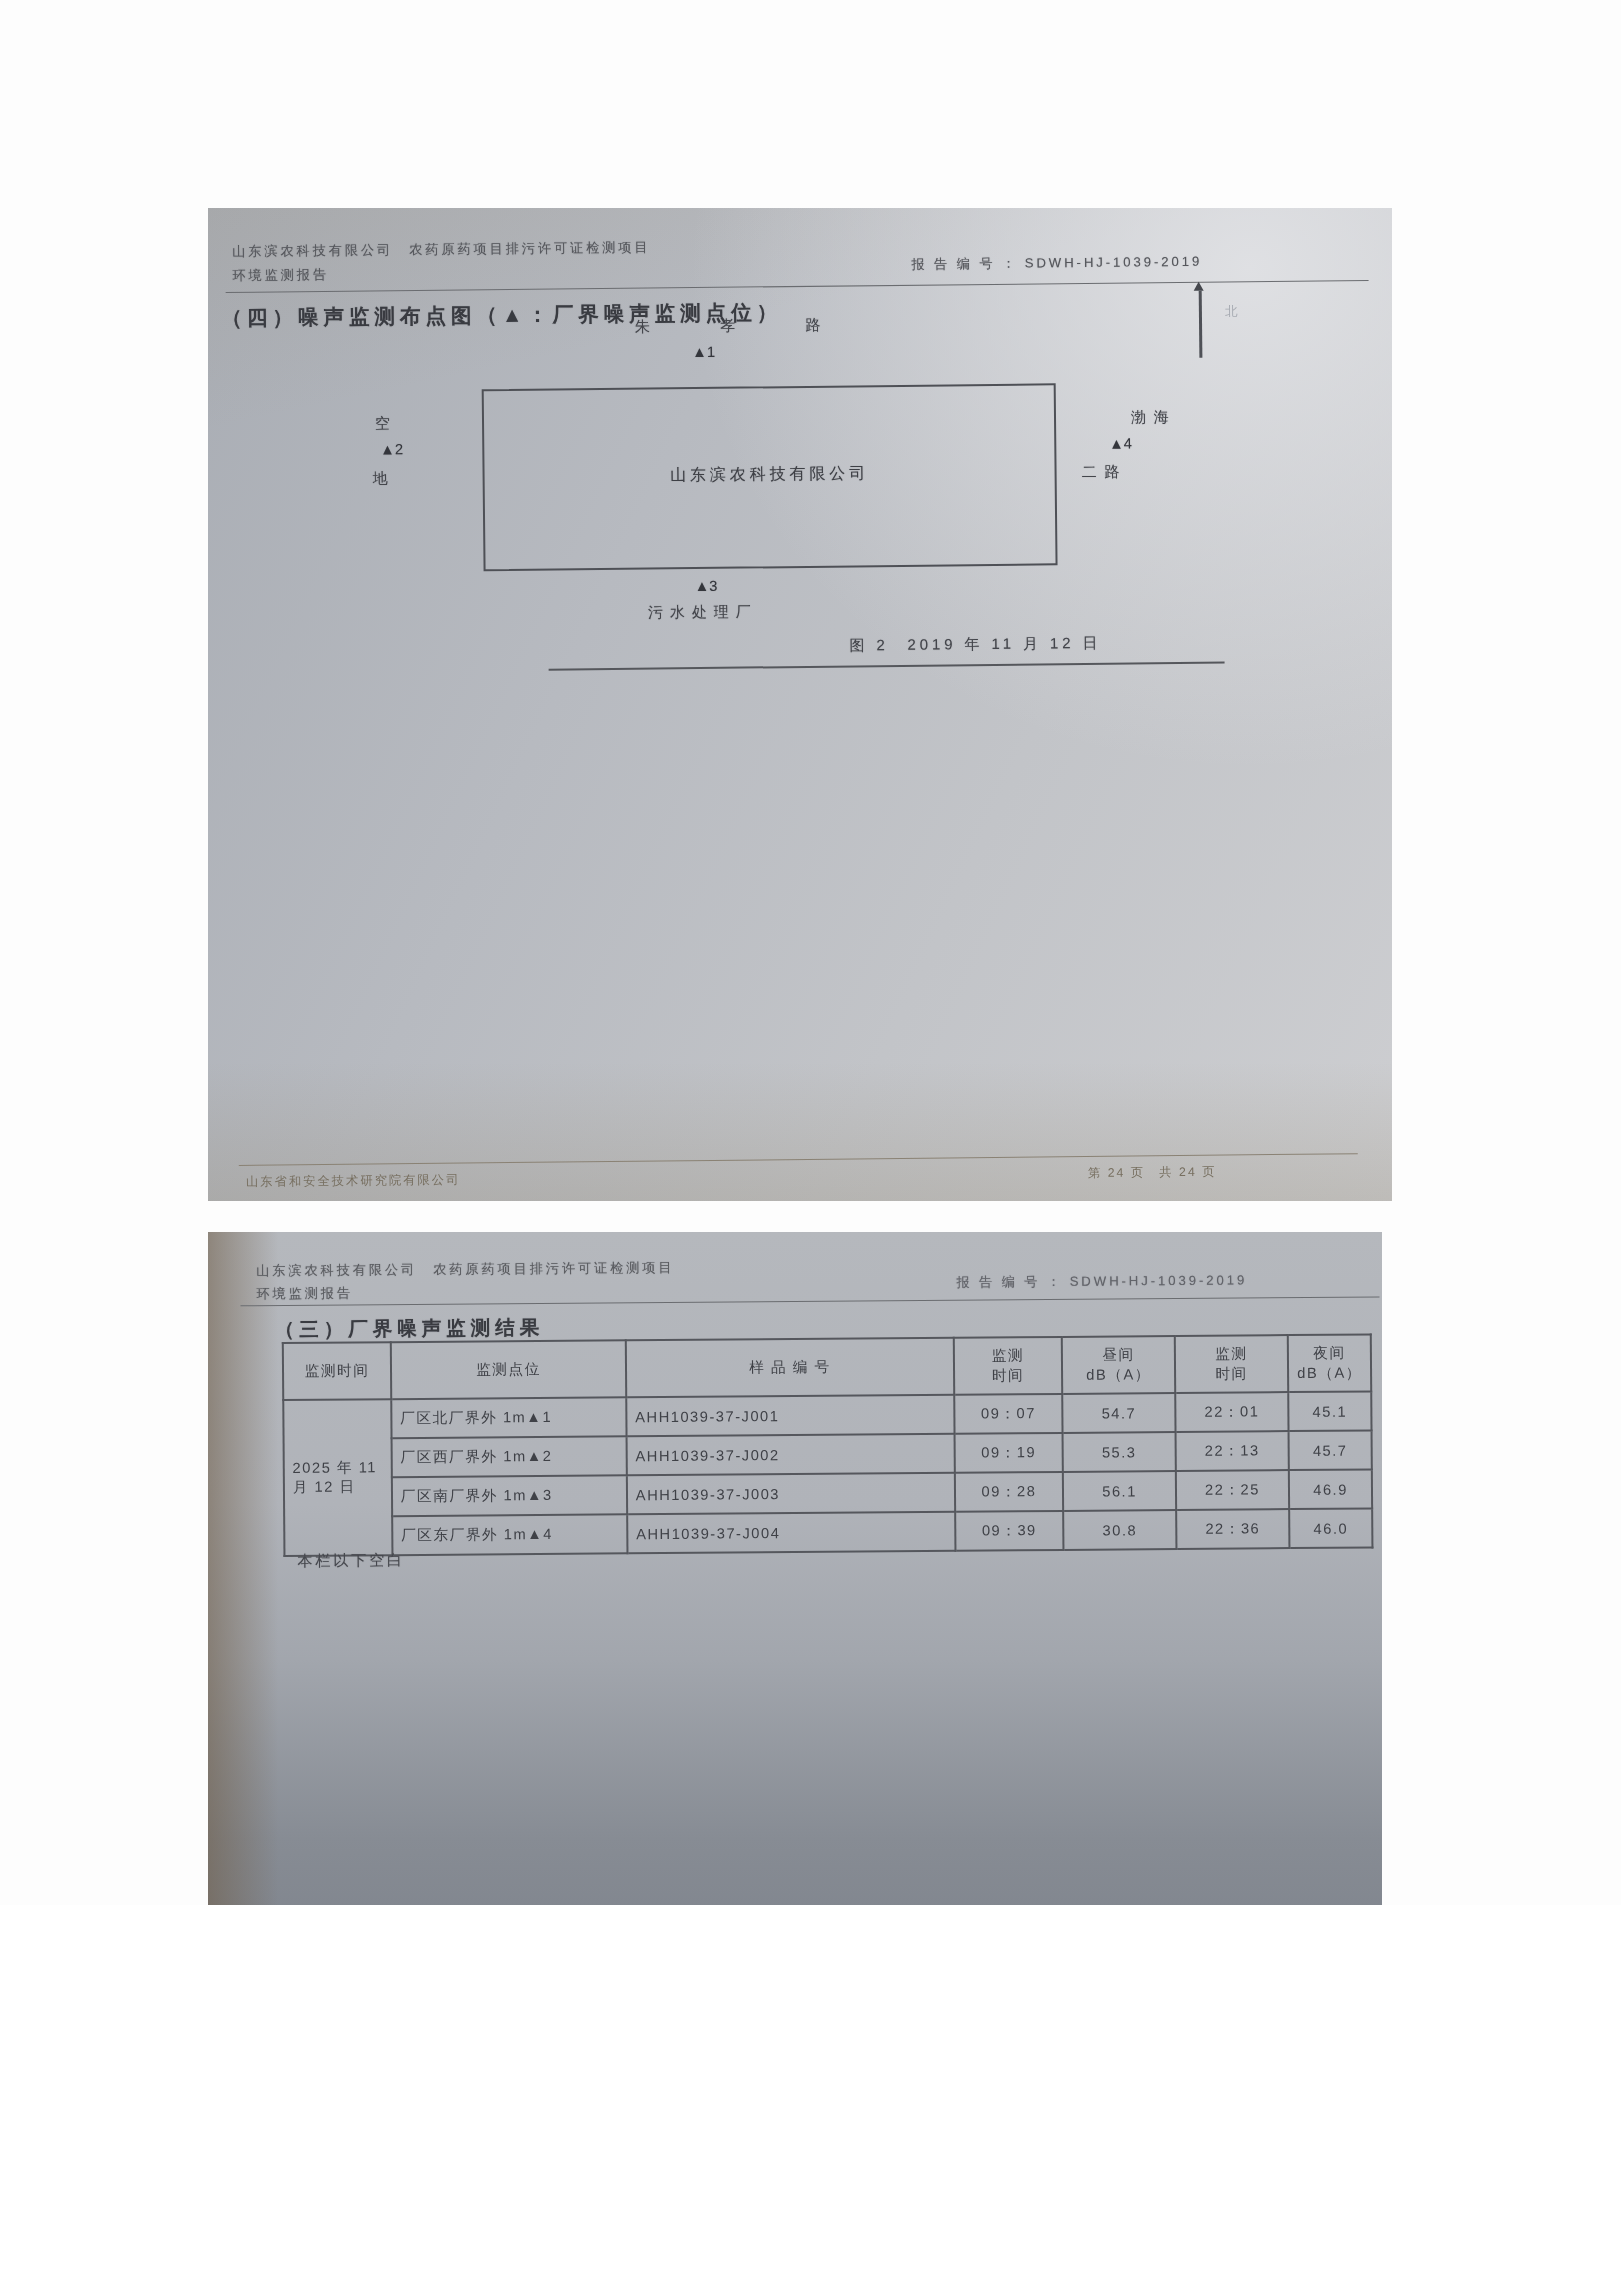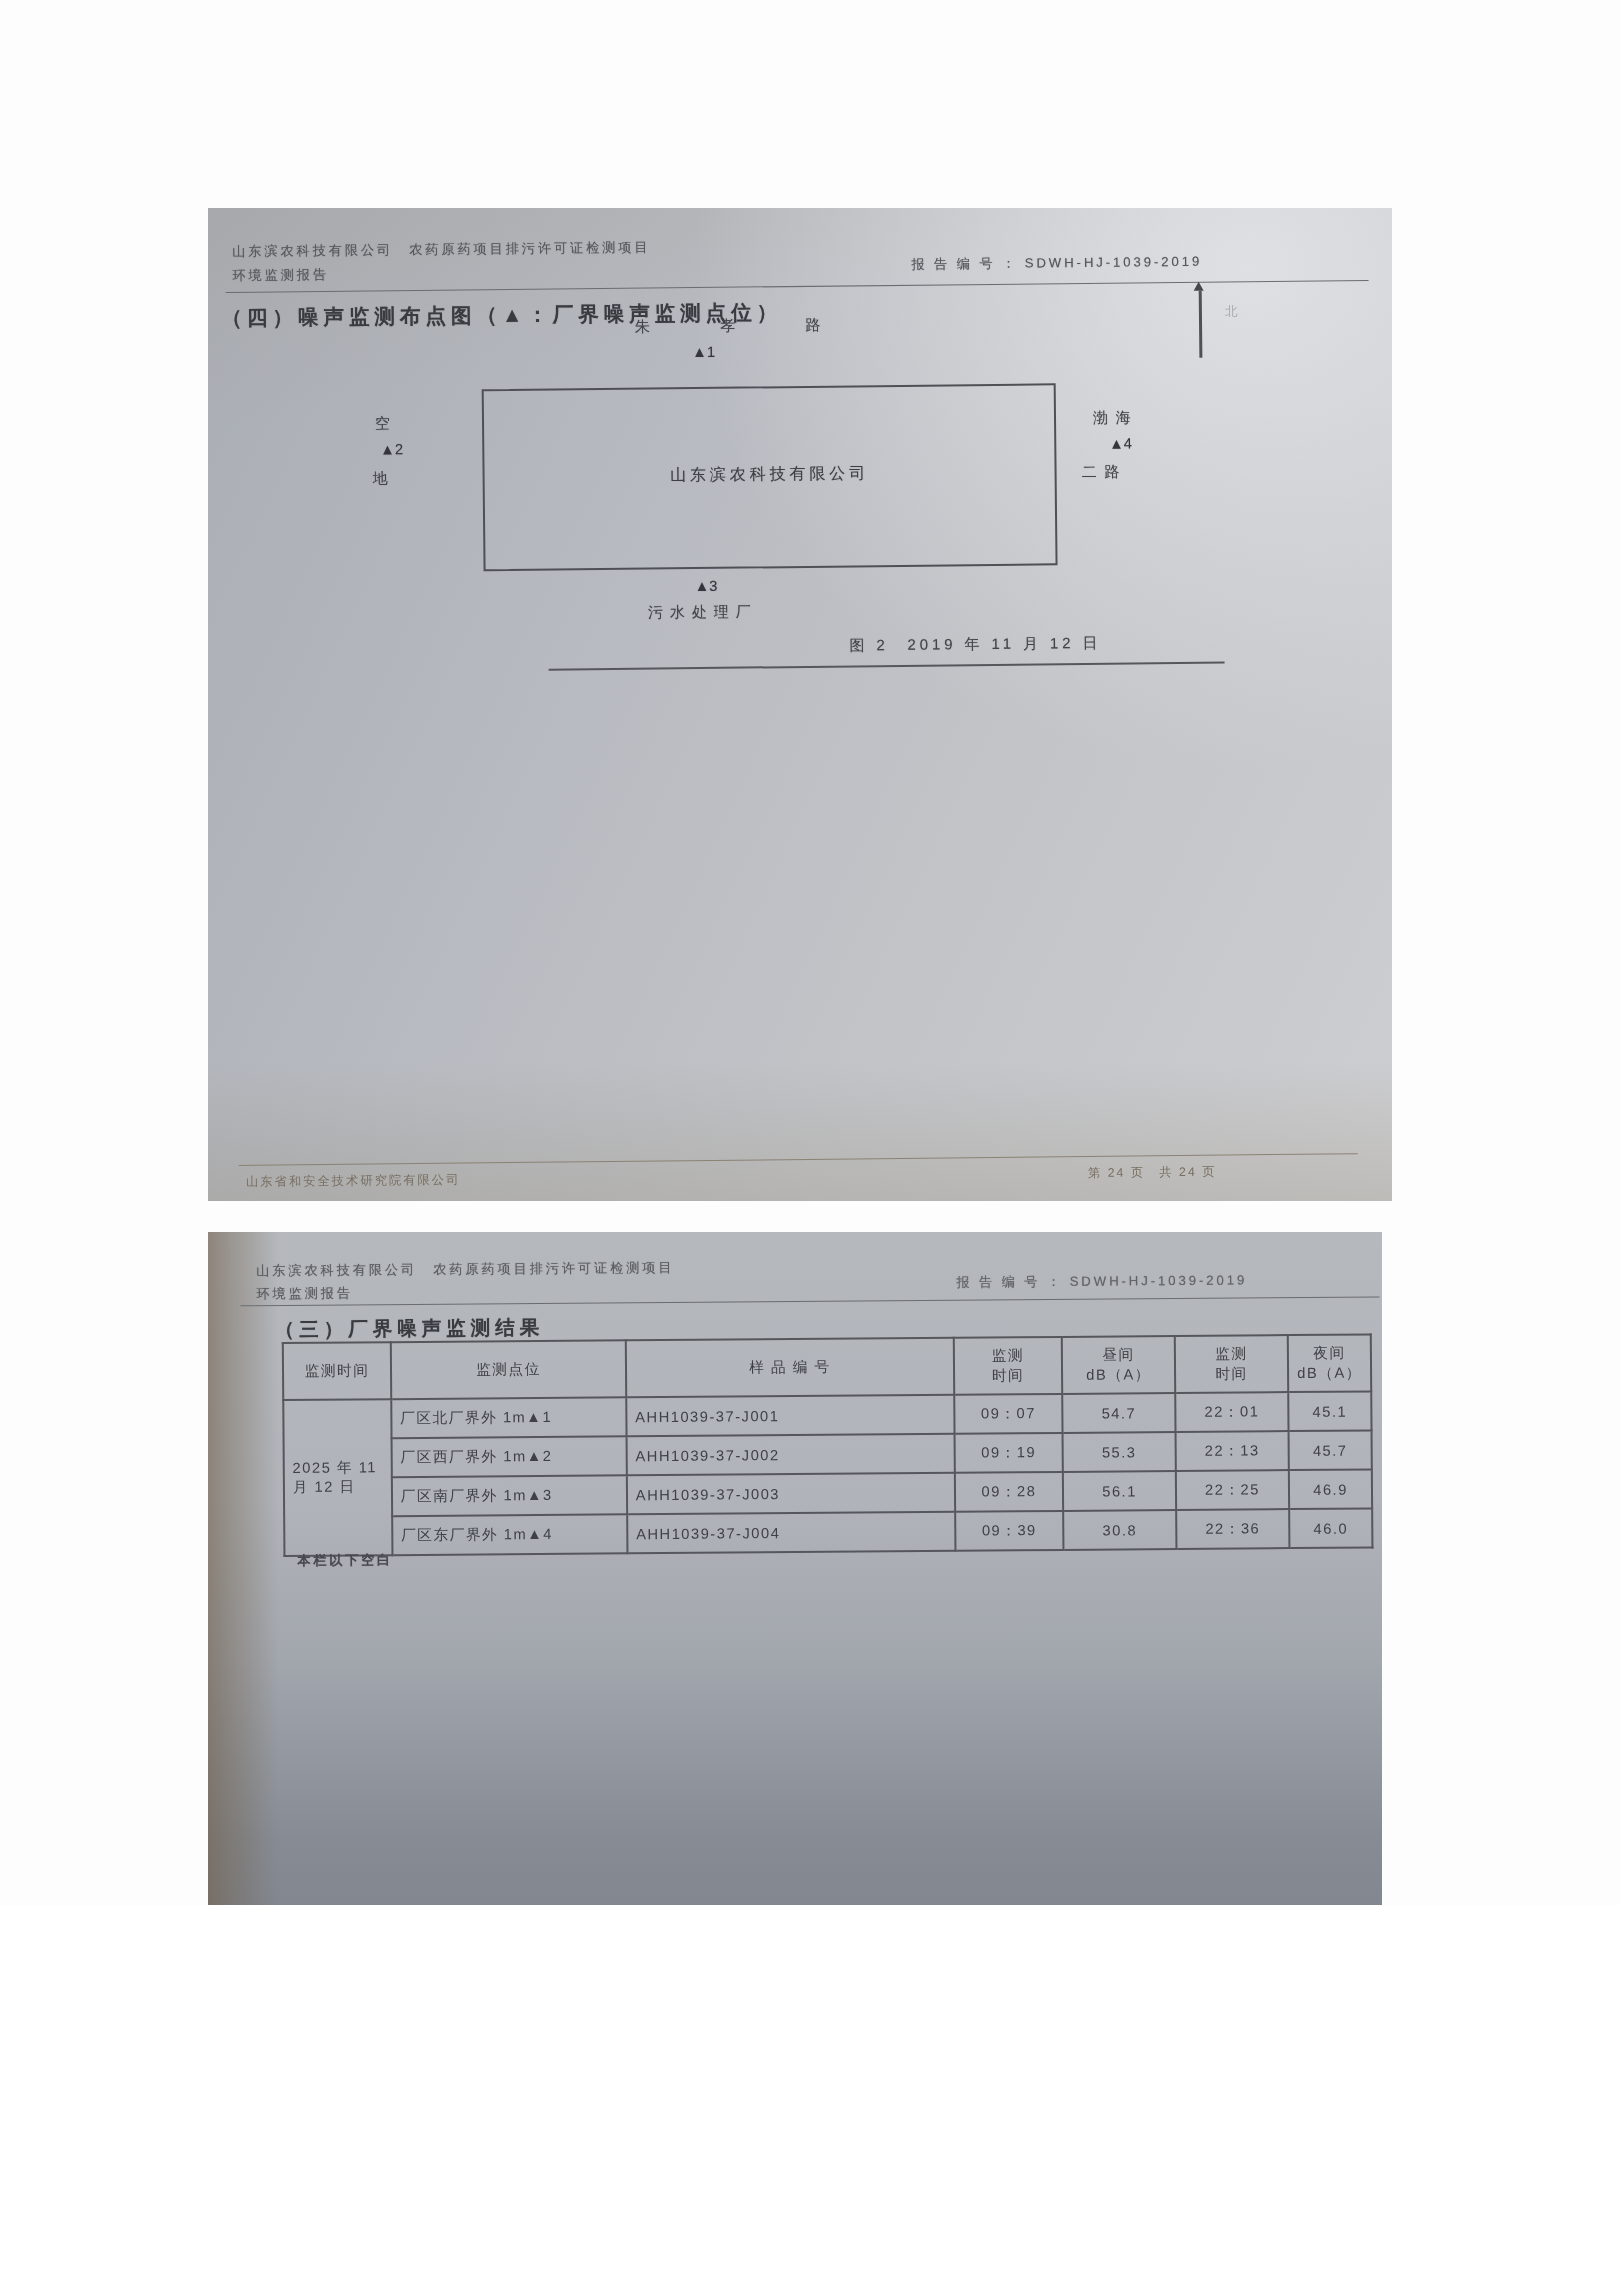--- a/index.html
+++ b/index.html
@@ -46,21 +46,21 @@
     overflow:hidden;
   }
   .p2-content{position:absolute;inset:0;transform:rotate(-0.45deg);transform-origin:50% 50%;}
 
   .noise-table{position:absolute;left:76px;top:106px;border-collapse:collapse;table-layout:fixed;color:#3f4147;}
   .noise-table th,.noise-table td{border:2px solid #55575d;font-weight:normal;font-size:14.7px;letter-spacing:1.5px;text-align:center;padding:2px 3.9px;white-space:nowrap;overflow:hidden;}
   .noise-table th{height:51px;line-height:1.35;}
   .noise-table td{height:33px;}
   .noise-table .cell-left{text-align:left;padding-left:7.8px;}
   .th-line{display:block;}
-  .note-text{position:absolute;font-size:13px;letter-spacing:2.9px;color:#46484e;white-space:nowrap;font-weight:bold;}
+  .note-text{position:absolute;font-size:15px;letter-spacing:2.9px;color:#46484e;white-space:nowrap;}
 </style>
 </head>
 <body>
 
 <div class="canvas">
 
   <div class="photo1">
     <div class="p1-content">
 
       <div class="hdr-small scan" style="left:29px;top:29px;">山东滨农科技有限公司　农药原药项目排污许可证检测项目</div>
@@ -81,21 +81,21 @@
       <div class="marker scan" style="left:488px;top:135px;">▲1</div>
 
       <div class="factory-box" style="left:277px;top:178px;width:570px;height:178px;">
         <div class="factory-name scan" style="top:76px;">山东滨农科技有限公司</div>
       </div>
 
       <div class="diag-text scan" style="left:170px;top:202px;">空</div>
       <div class="marker scan" style="left:175px;top:229px;">▲2</div>
       <div class="diag-text scan" style="left:167px;top:257px;">地</div>
 
-      <div class="diag-text scan" style="left:888px;top:204px;letter-spacing:7.8px;text-align:center;">渤海</div>
+      <div class="diag-text scan" style="left:926px;top:204px;letter-spacing:7.8px;text-align:center;">渤海</div>
       <div class="marker scan" style="left:904px;top:231px;">▲4</div>
       <div class="diag-text scan" style="left:876px;top:258px;letter-spacing:7.8px;">二路</div>
 
       <div class="marker scan" style="left:488px;top:369px;">▲3</div>
       <div class="diag-text scan" style="left:441px;top:394px;letter-spacing:6.9px;">污水处理厂</div>
 
       <div class="caption scan" style="left:642px;top:429px;">图 2　2019 年 11 月 12 日</div>
       <div class="caption-rule" style="left:341px;top:458px;width:676px;"></div>
 
       <div class="foot-rule" style="left:25.5px;top:951px;width:1119px;"></div>

